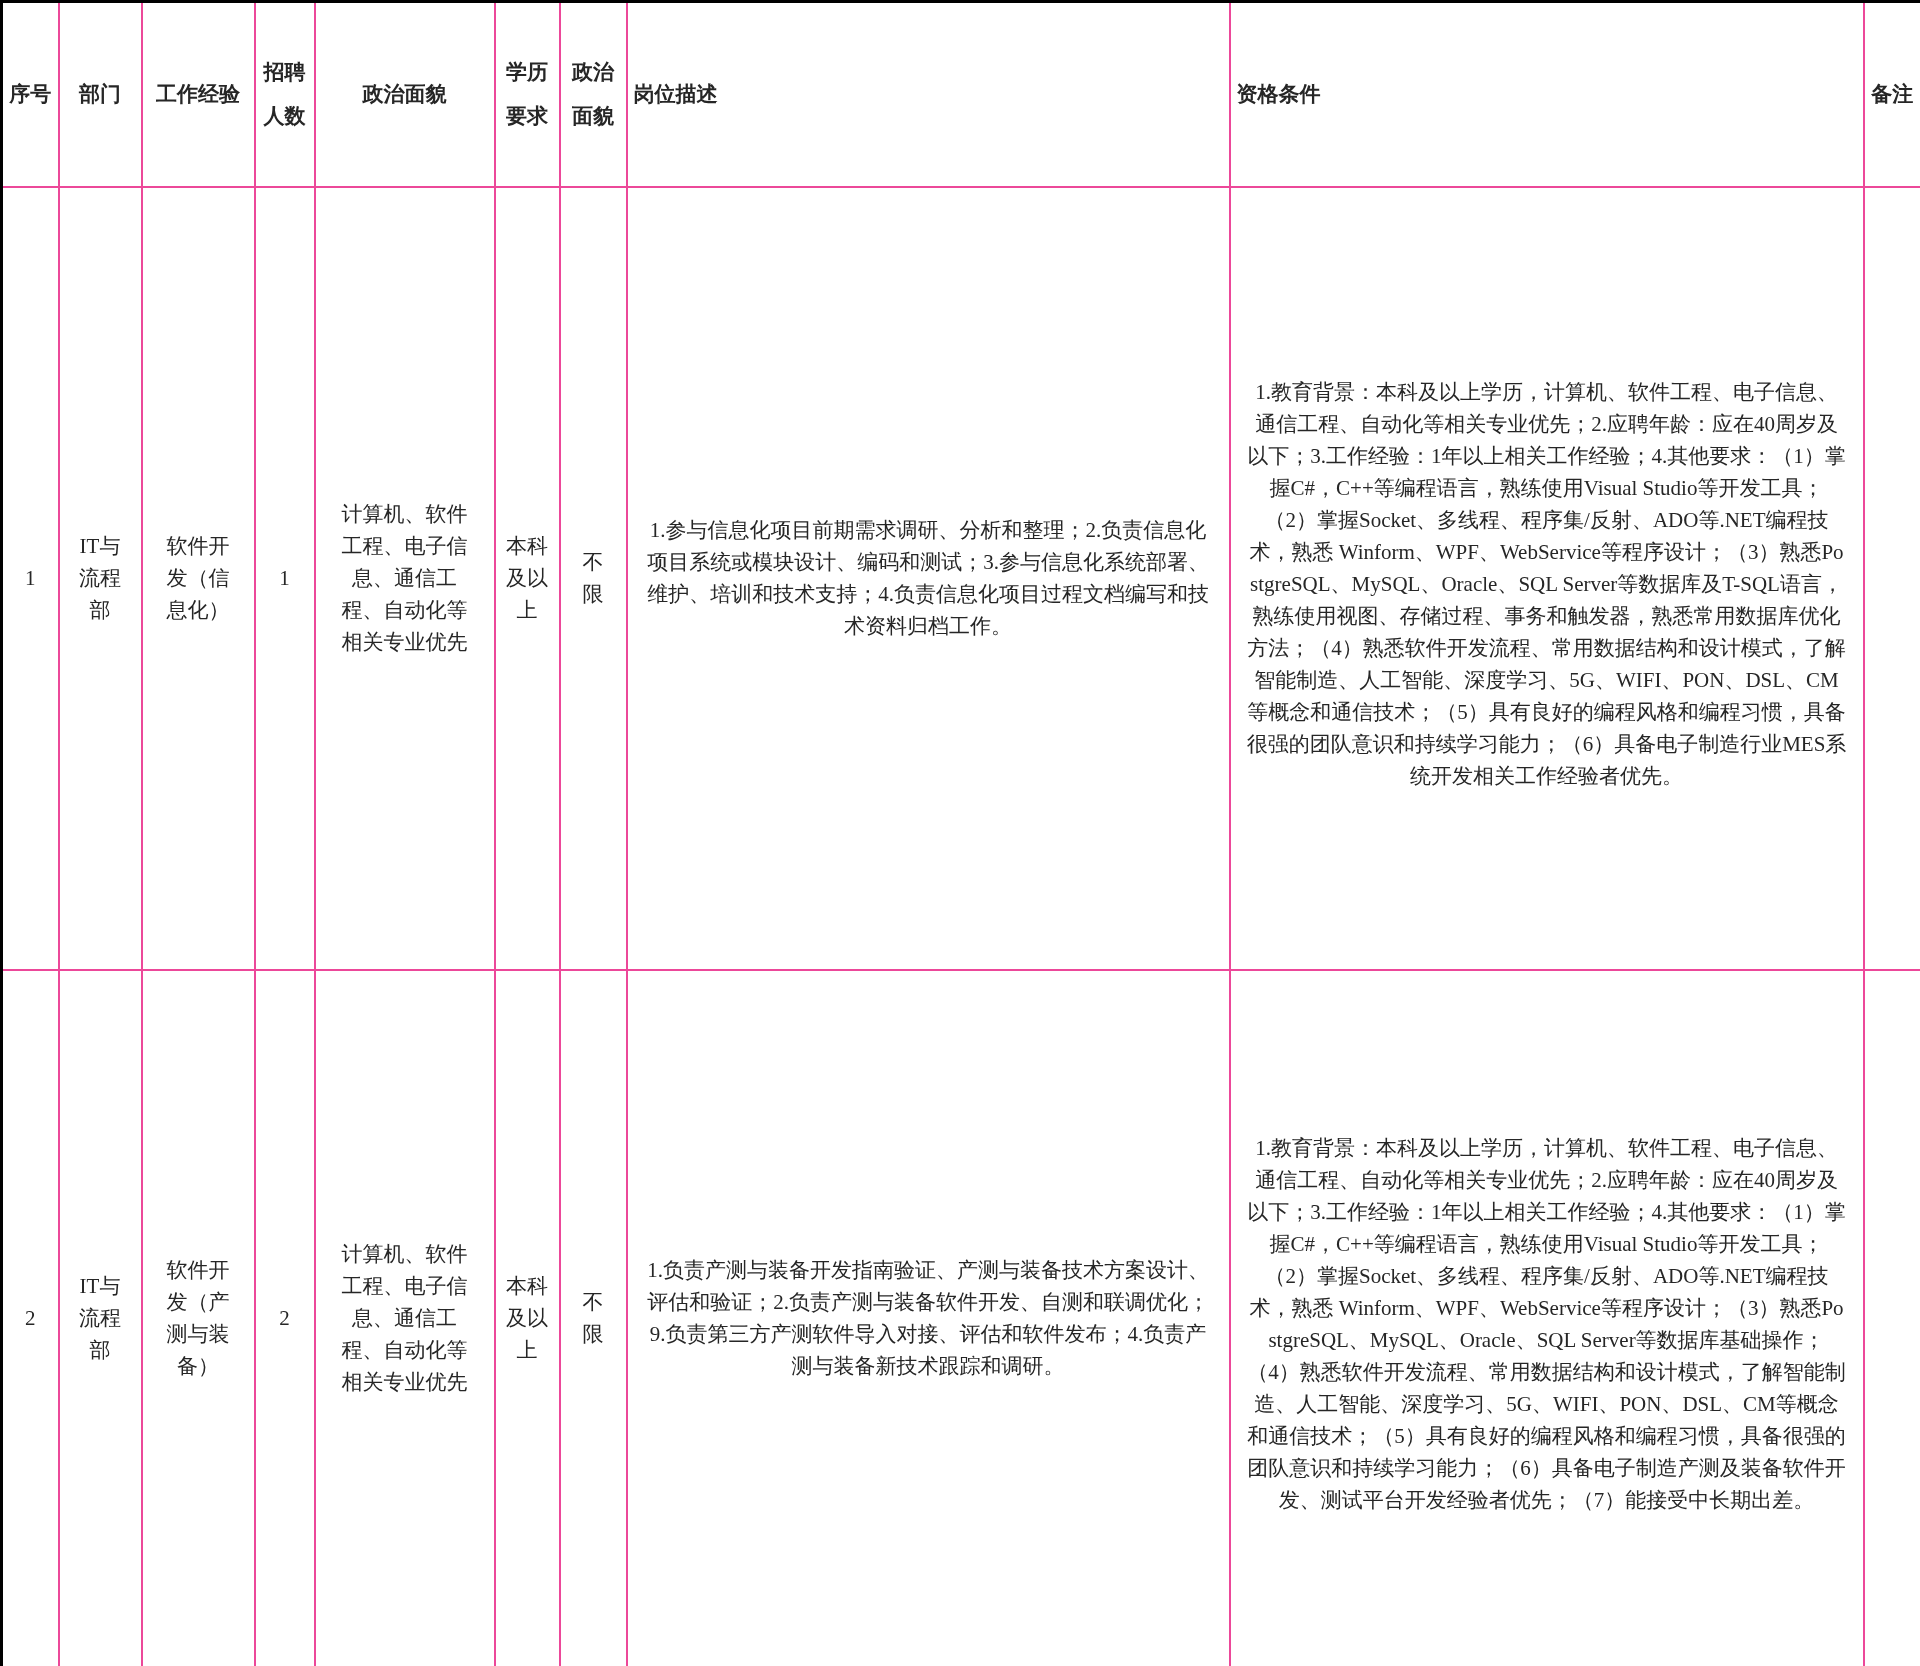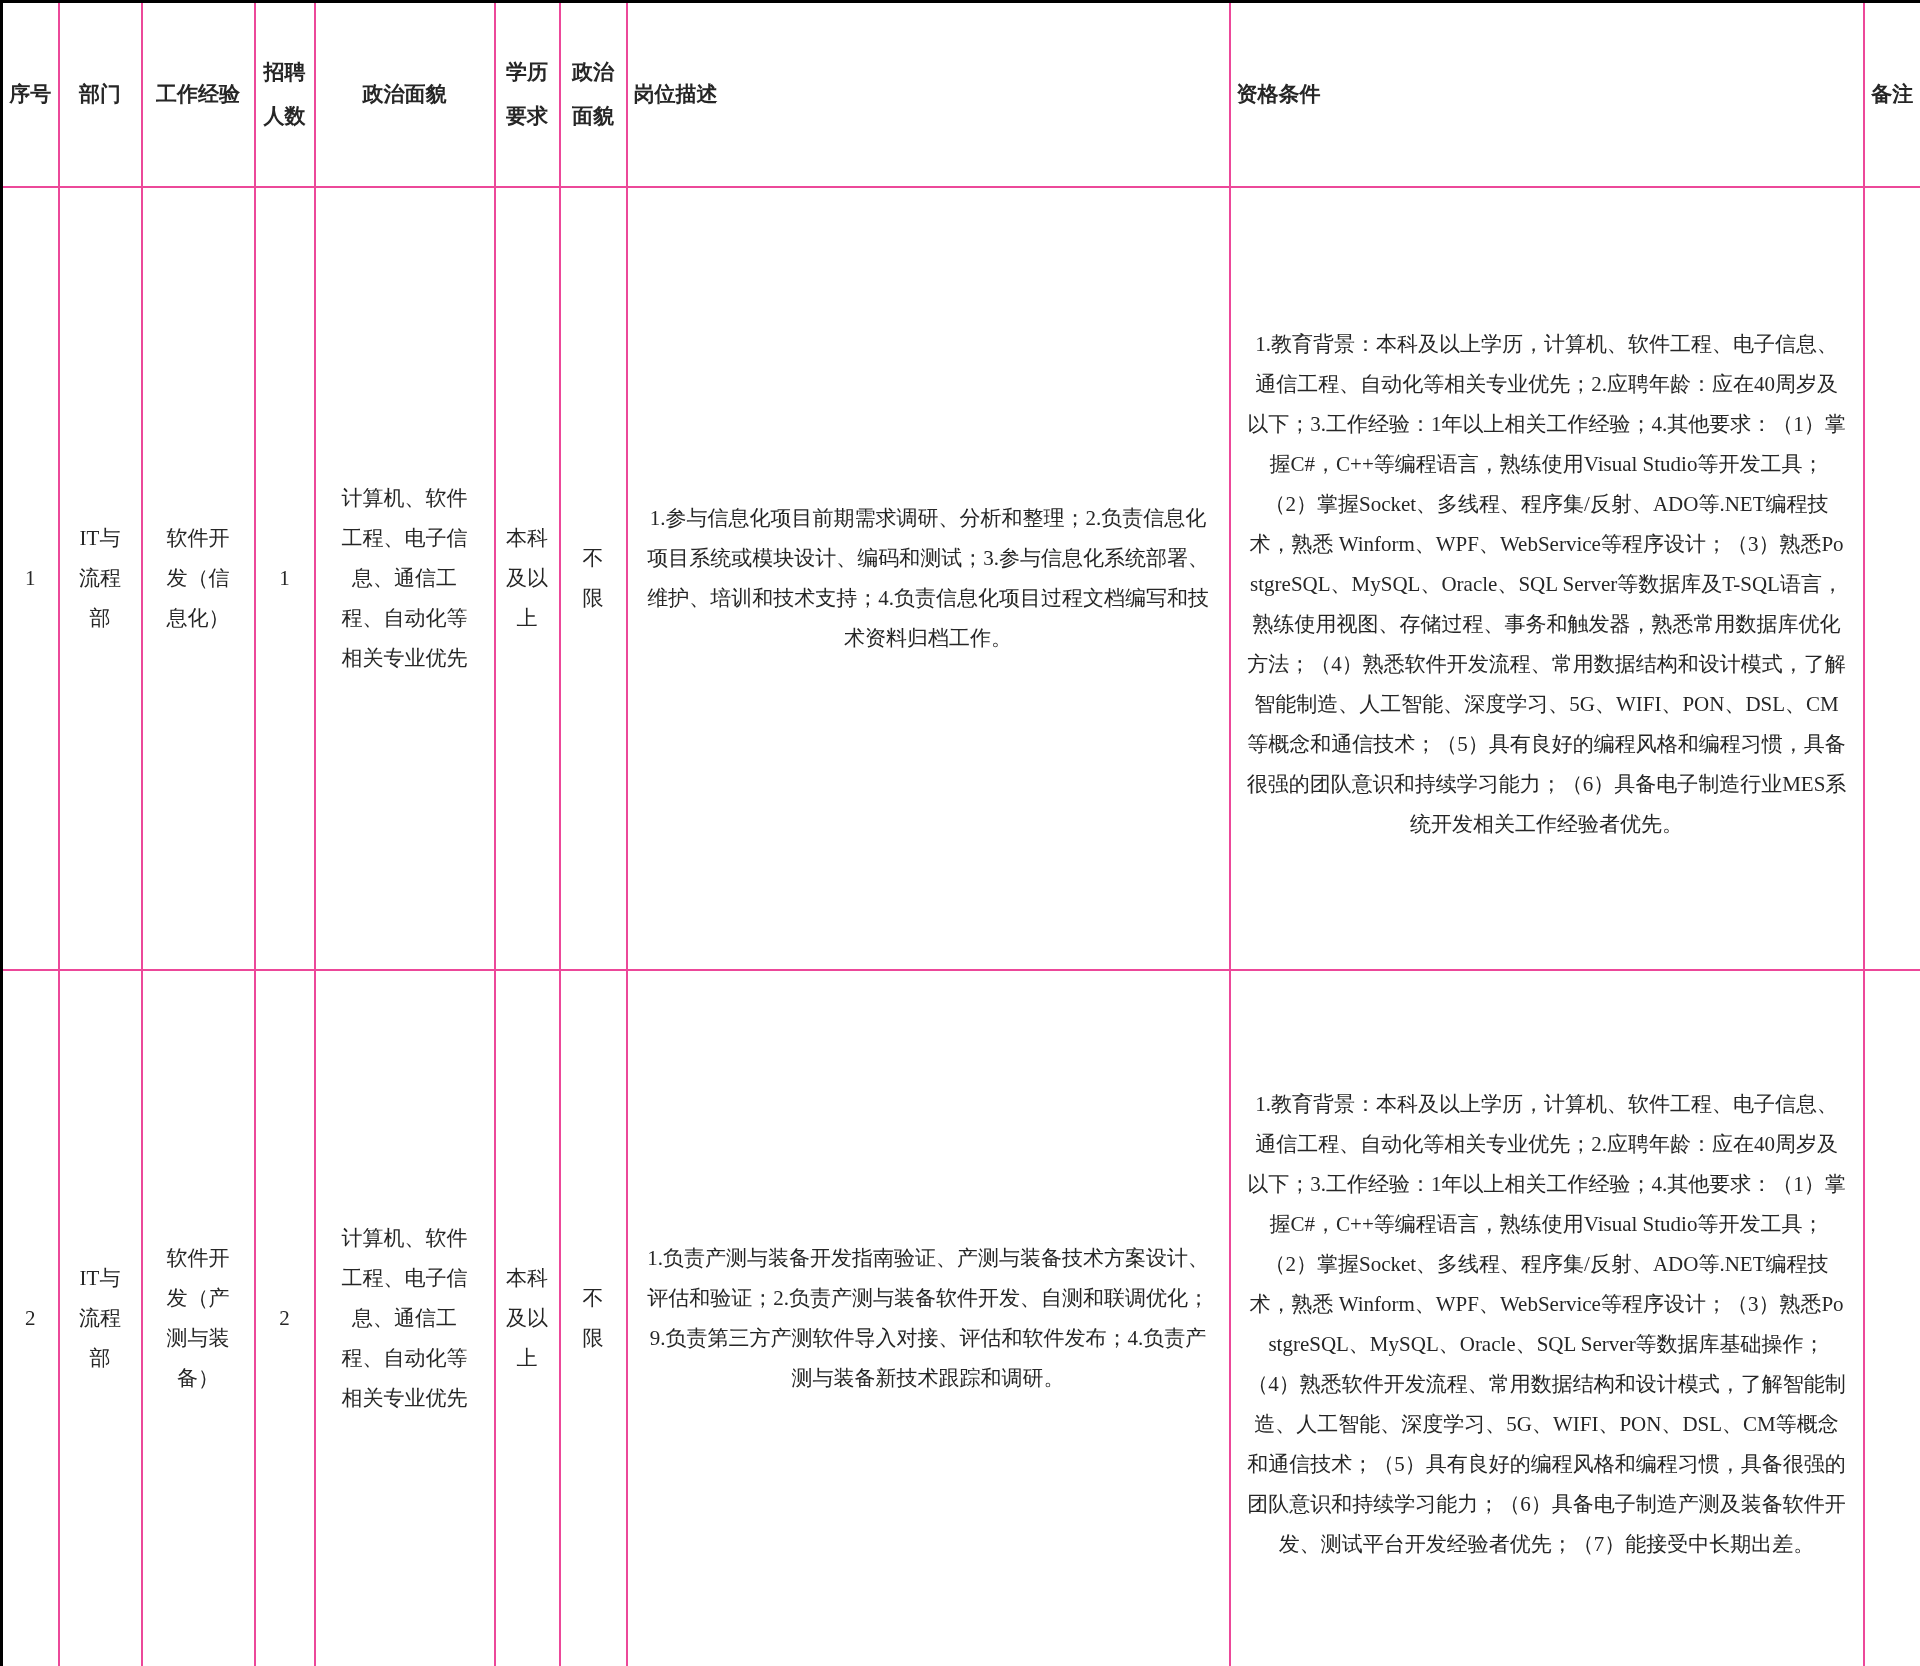--- a/index.html
+++ b/index.html
@@ -35,21 +35,21 @@
 
   
   tr.head-row { height: 185px; }
   tr.head-row th {
     font-weight: bold;
     line-height: 2.1;
     padding: 0 6px;
   }
   tr.body-row-1 { height: 783px; }
   tr.body-row-2 { height: 698px; }
-  tr.body-row-1 td, tr.body-row-2 td { line-height: 40px; margin-left: 15px; }
+  tr.body-row-1 td, tr.body-row-2 td { line-height: 32px; margin-left: 15px; }
 
   
   .c-index   { padding: 0 12px; }
   .c-dept    { padding: 0 18px; }
   .c-pos     { padding: 0 22px; }
   .c-count   { padding: 0 14px; }
   .c-major   { padding: 0 18px; }
   .c-edu     { padding: 8px 8px;  }
   .c-pol     { padding: 0 14px; }
   .c-desc    {

